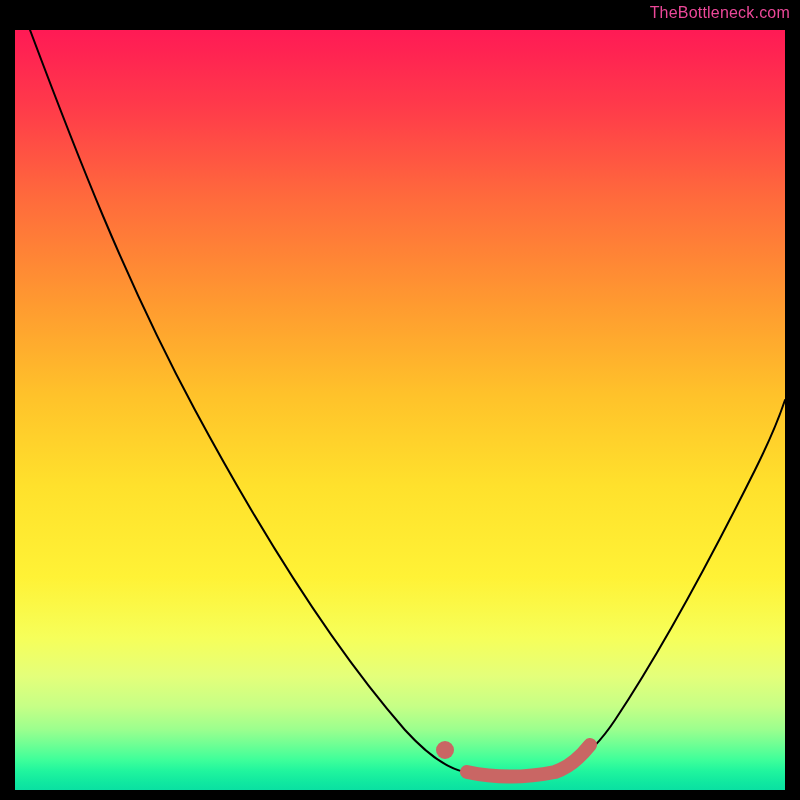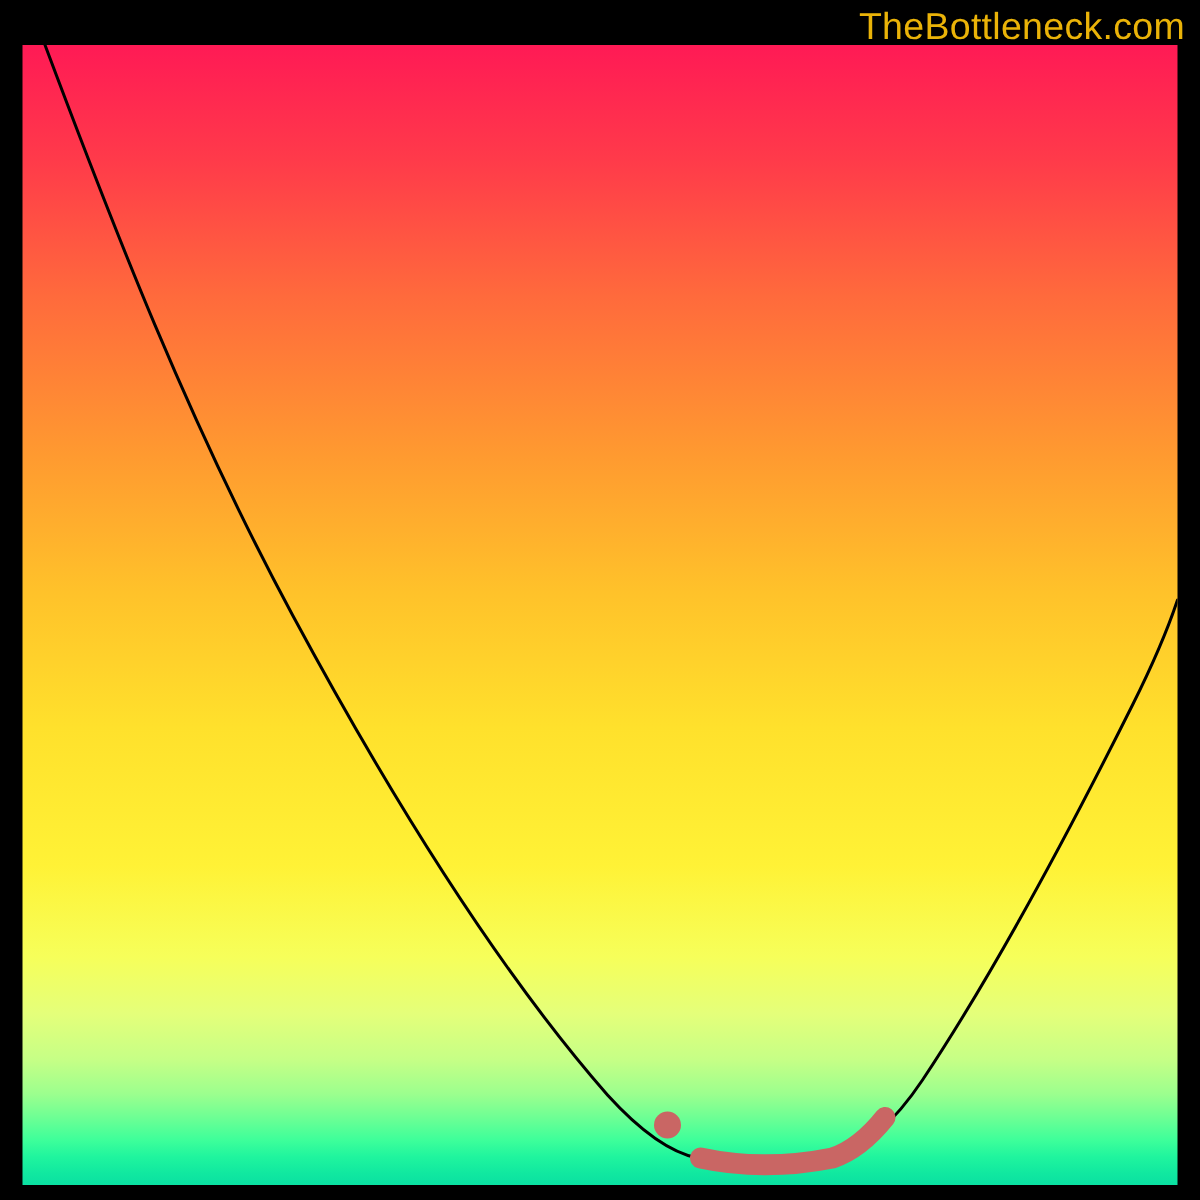--- a/index.html
+++ b/index.html
@@ -14,22 +14,22 @@
   .stage {
     position: relative;
     width: 800px;
     height: 800px;
     background: #000;
   }
   .attribution {
     position: absolute;
     top: 4px;
     right: 10px;
-    color: #eab308;
-    font-size: 25px;
+    color: #ec4899;
+    font-size: 16px;
     font-weight: 500;
     letter-spacing: 0.2px;
   }
   .plot {
     position: absolute;
     left: 15px;
     top: 30px;
     width: 770px;
     height: 760px;
     background: linear-gradient(

